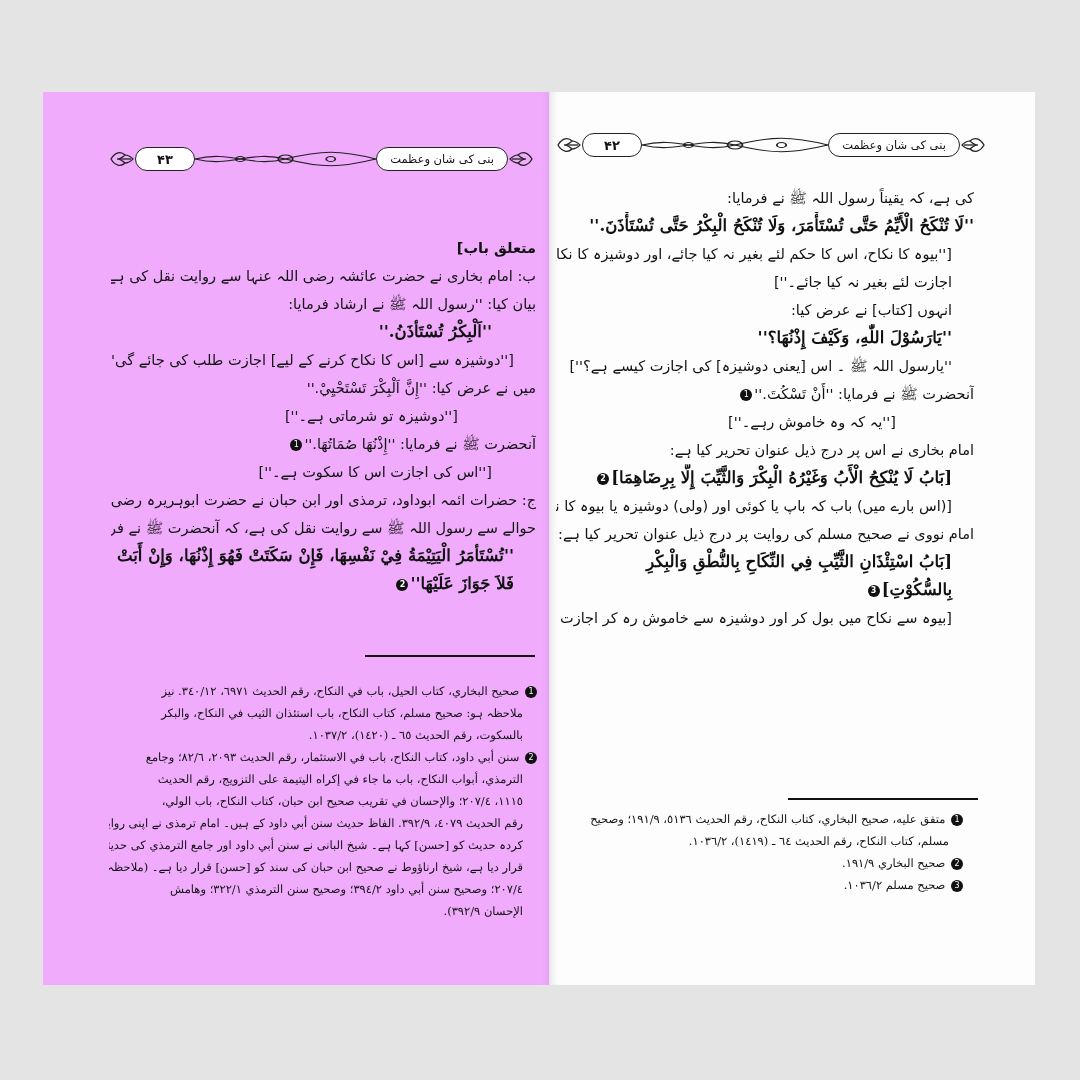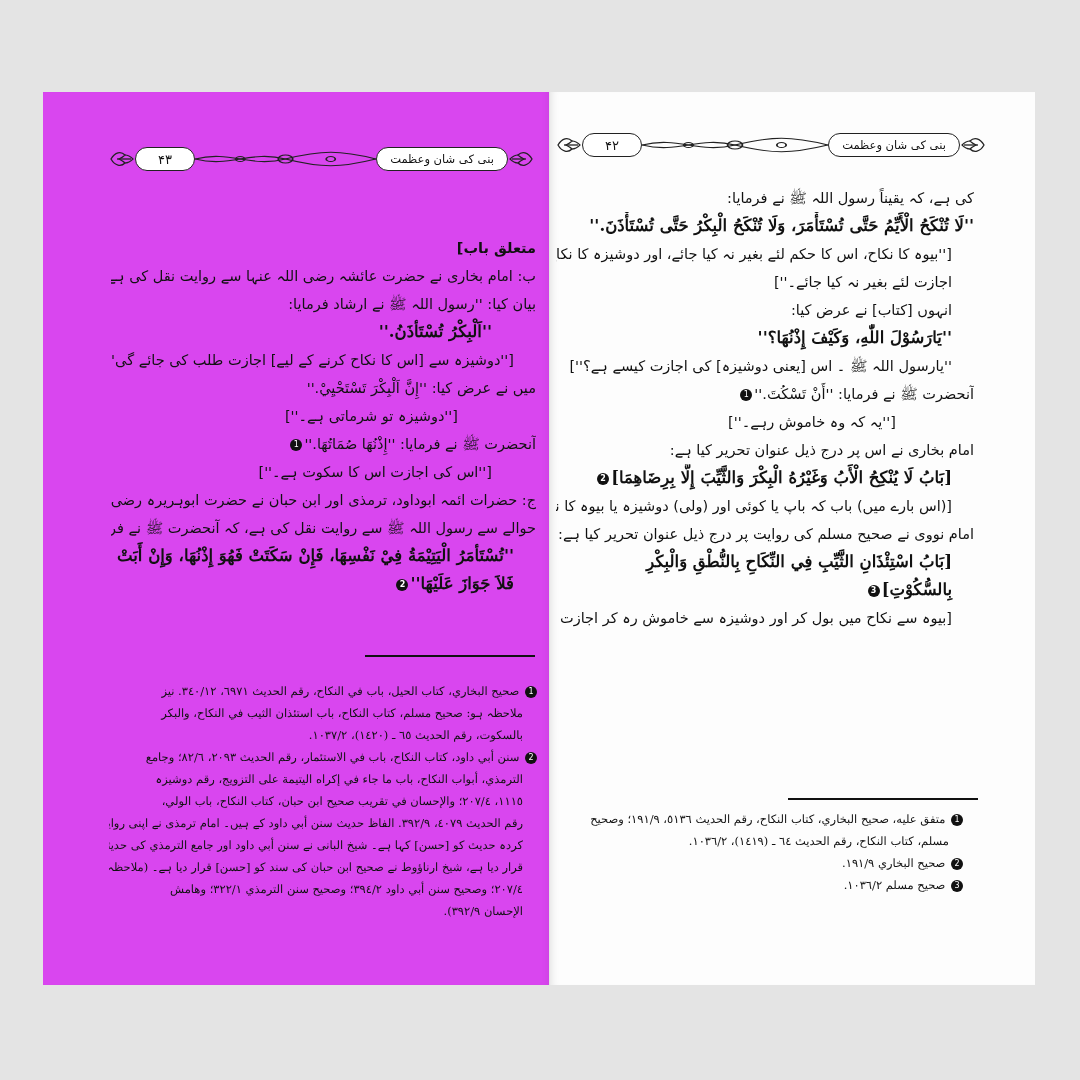--- a/index.html
+++ b/index.html
@@ -4,40 +4,40 @@
 <style>
   html, body { margin: 0; padding: 0; }
   body {
     width: 1080px; height: 1080px; overflow: hidden;
     background: #e4e4e4;
     position: relative;
     font-family: "DejaVu Sans", sans-serif;
   }
   .page {
     position: absolute; top: 92px; height: 893px;
-    background: #d946ef;
+    background: #f0abfc;
     box-sizing: border-box;
   }
   #page-left { left: 43px; width: 506px; box-shadow: inset -6px 0 8px -6px rgba(0,0,0,0.08); }
   #page-right { left: 550px; width: 485px; background: #fdfdfd; box-shadow: inset 8px 0 10px -8px rgba(0,0,0,0.15); }
   .header {
     position: absolute; top: 52px; height: 30px;
     display: flex; align-items: center;
     direction: ltr;
   }
   #page-left .header { left: 66px; width: 425px; }
   #page-right .header { left: 6px; width: 430px; }
   .orn-end { width: 26px; height: 20px; }
   .pill {
     border: 1.4px solid #222; border-radius: 14px;
     height: 22px; display: flex; align-items: center; justify-content: center;
     font-family: "DejaVu Sans", sans-serif; font-size: 12px; color: #111;
     background: #fff;
   }
-  .pill.num { width: 58px; font-size: 13px; font-weight: normal; }
+  .pill.num { width: 58px; font-size: 13px; font-weight: bold; }
   .pill.title { width: 130px; font-size: 11.5px; direction: rtl; }
   .scroll { flex: 1; height: 22px; }
   .body {
     position: absolute; direction: rtl; text-align: right;
     color: #111;
     font-family: "DejaVu Sans", sans-serif;
   }
   #page-left .body { left: 68px; width: 425px; top: 104px; }
   #page-right .body { left: 6px; width: 418px; top: 92px; }
   .ln { font-size: 14.5px; line-height: 28px; height: 28px; white-space: nowrap; overflow: hidden; }
@@ -114,21 +114,21 @@
     <div class="ln ar i1"><span>فَلاَ جَوَازَ عَلَيْهَا''</span><span class="sup">2</span></div>
   </div>
 
   <div class="rule"></div>
 
   <div class="fn">
     <div class="row"><span class="sup">1</span> <span>صحيح البخاري، كتاب الحيل، باب في النكاح، رقم الحديث ٦٩٧١، ٣٤٠/١٢. نيز</span></div>
     <div class="row cont">ملاحظہ ہو: صحيح مسلم، كتاب النكاح، باب استئذان الثيب في النكاح، والبكر</div>
     <div class="row cont">بالسكوت، رقم الحديث ٦٥ ـ (١٤٢٠)، ١٠٣٧/٢.</div>
     <div class="row"><span class="sup">2</span> <span>سنن أبي داود، كتاب النكاح، باب في الاستئمار، رقم الحديث ٢٠٩٣، ٨٢/٦؛ وجامع</span></div>
-    <div class="row cont">الترمذي، أبواب النكاح، باب ما جاء في إكراه اليتيمة على التزويج، رقم دوشیزہ</div>
+    <div class="row cont">الترمذي، أبواب النكاح، باب ما جاء في إكراه اليتيمة على التزويج، رقم الحديث</div>
     <div class="row cont">١١١٥، ٢٠٧/٤؛ والإحسان في تقريب صحيح ابن حبان، كتاب النكاح، باب الولي،</div>
     <div class="row cont">رقم الحديث ٤٠٧٩، ٣٩٢/٩. الفاظ حدیث سنن أبي داود کے ہیں۔ امام ترمذی نے اپنی روایت</div>
     <div class="row cont">کردہ حدیث کو [حسن] کہا ہے۔ شیخ البانی نے سنن أبي داود اور جامع الترمذي کی حدیثوں کو [حسن صحیح]</div>
     <div class="row cont">قرار دیا ہے، شیخ ارناؤوط نے صحیح ابن حبان کی سند کو [حسن] قرار دیا ہے۔ (ملاحظہ ہو: جامع الترمذي</div>
     <div class="row cont">٢٠٧/٤؛ وصحيح سنن أبي داود ٣٩٤/٢؛ وصحيح سنن الترمذي ٣٢٢/١؛ وهامش</div>
     <div class="row cont">الإحسان ٣٩٢/٩).</div>
   </div>
 </div>
 
 <div class="page" id="page-right">

